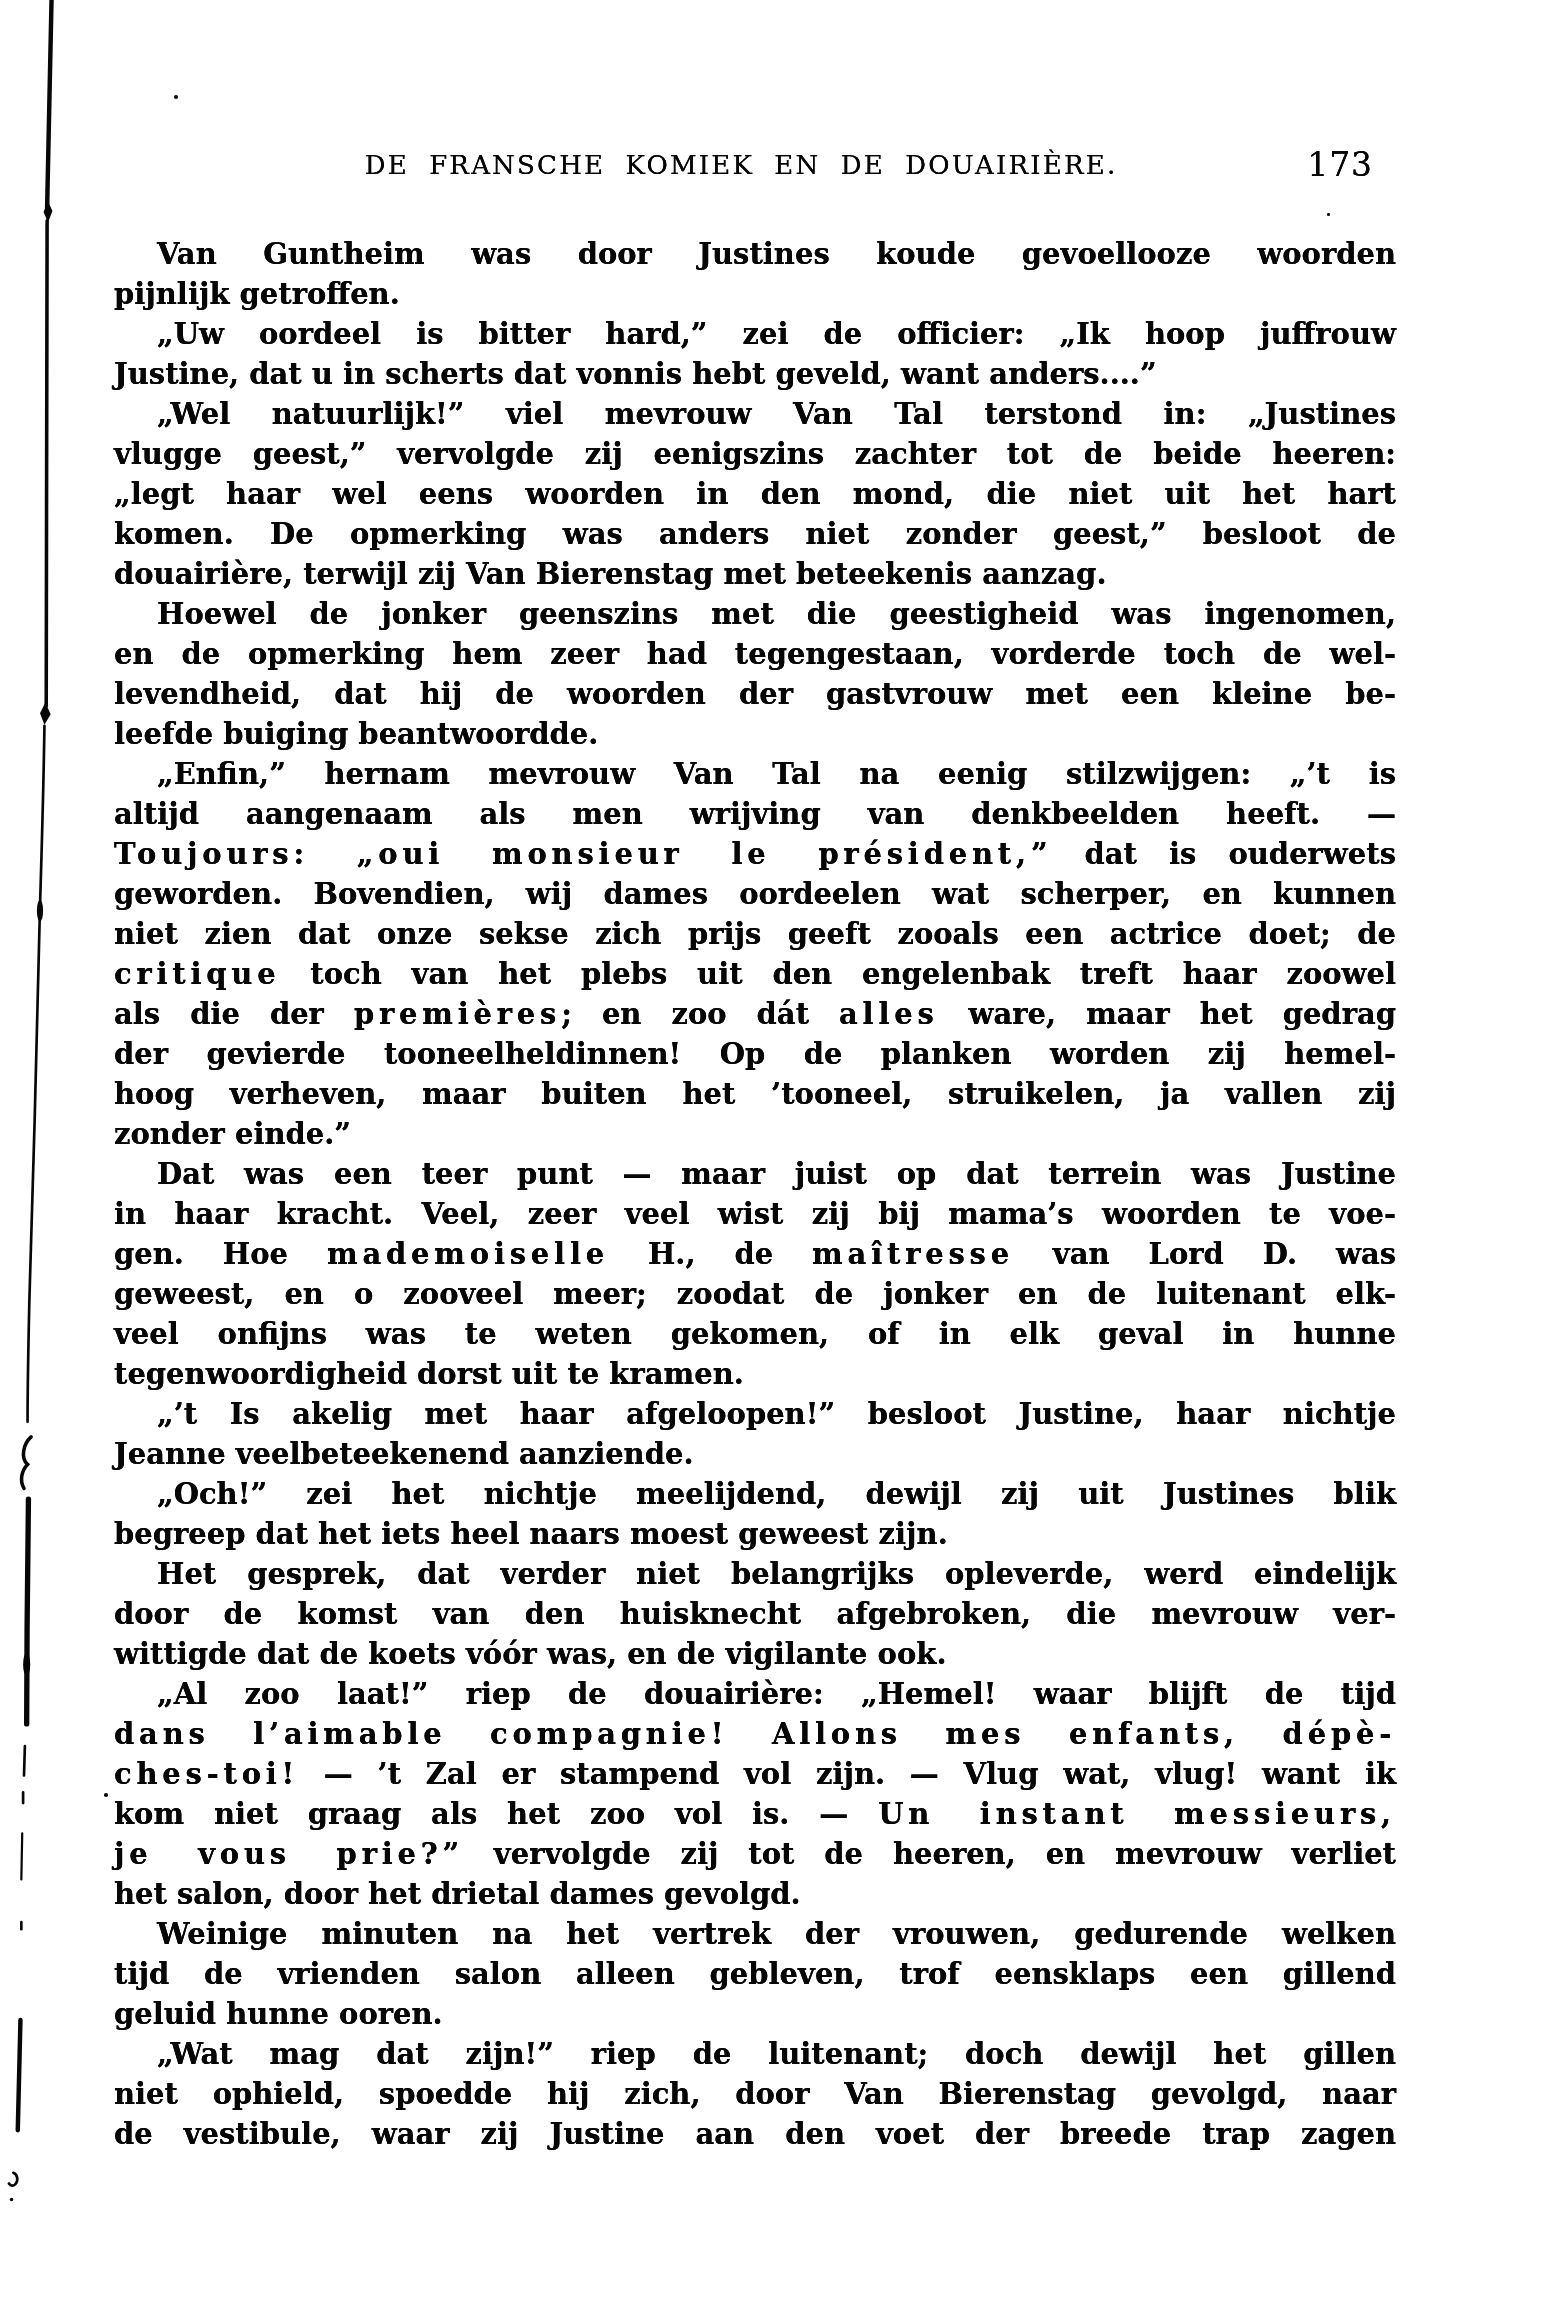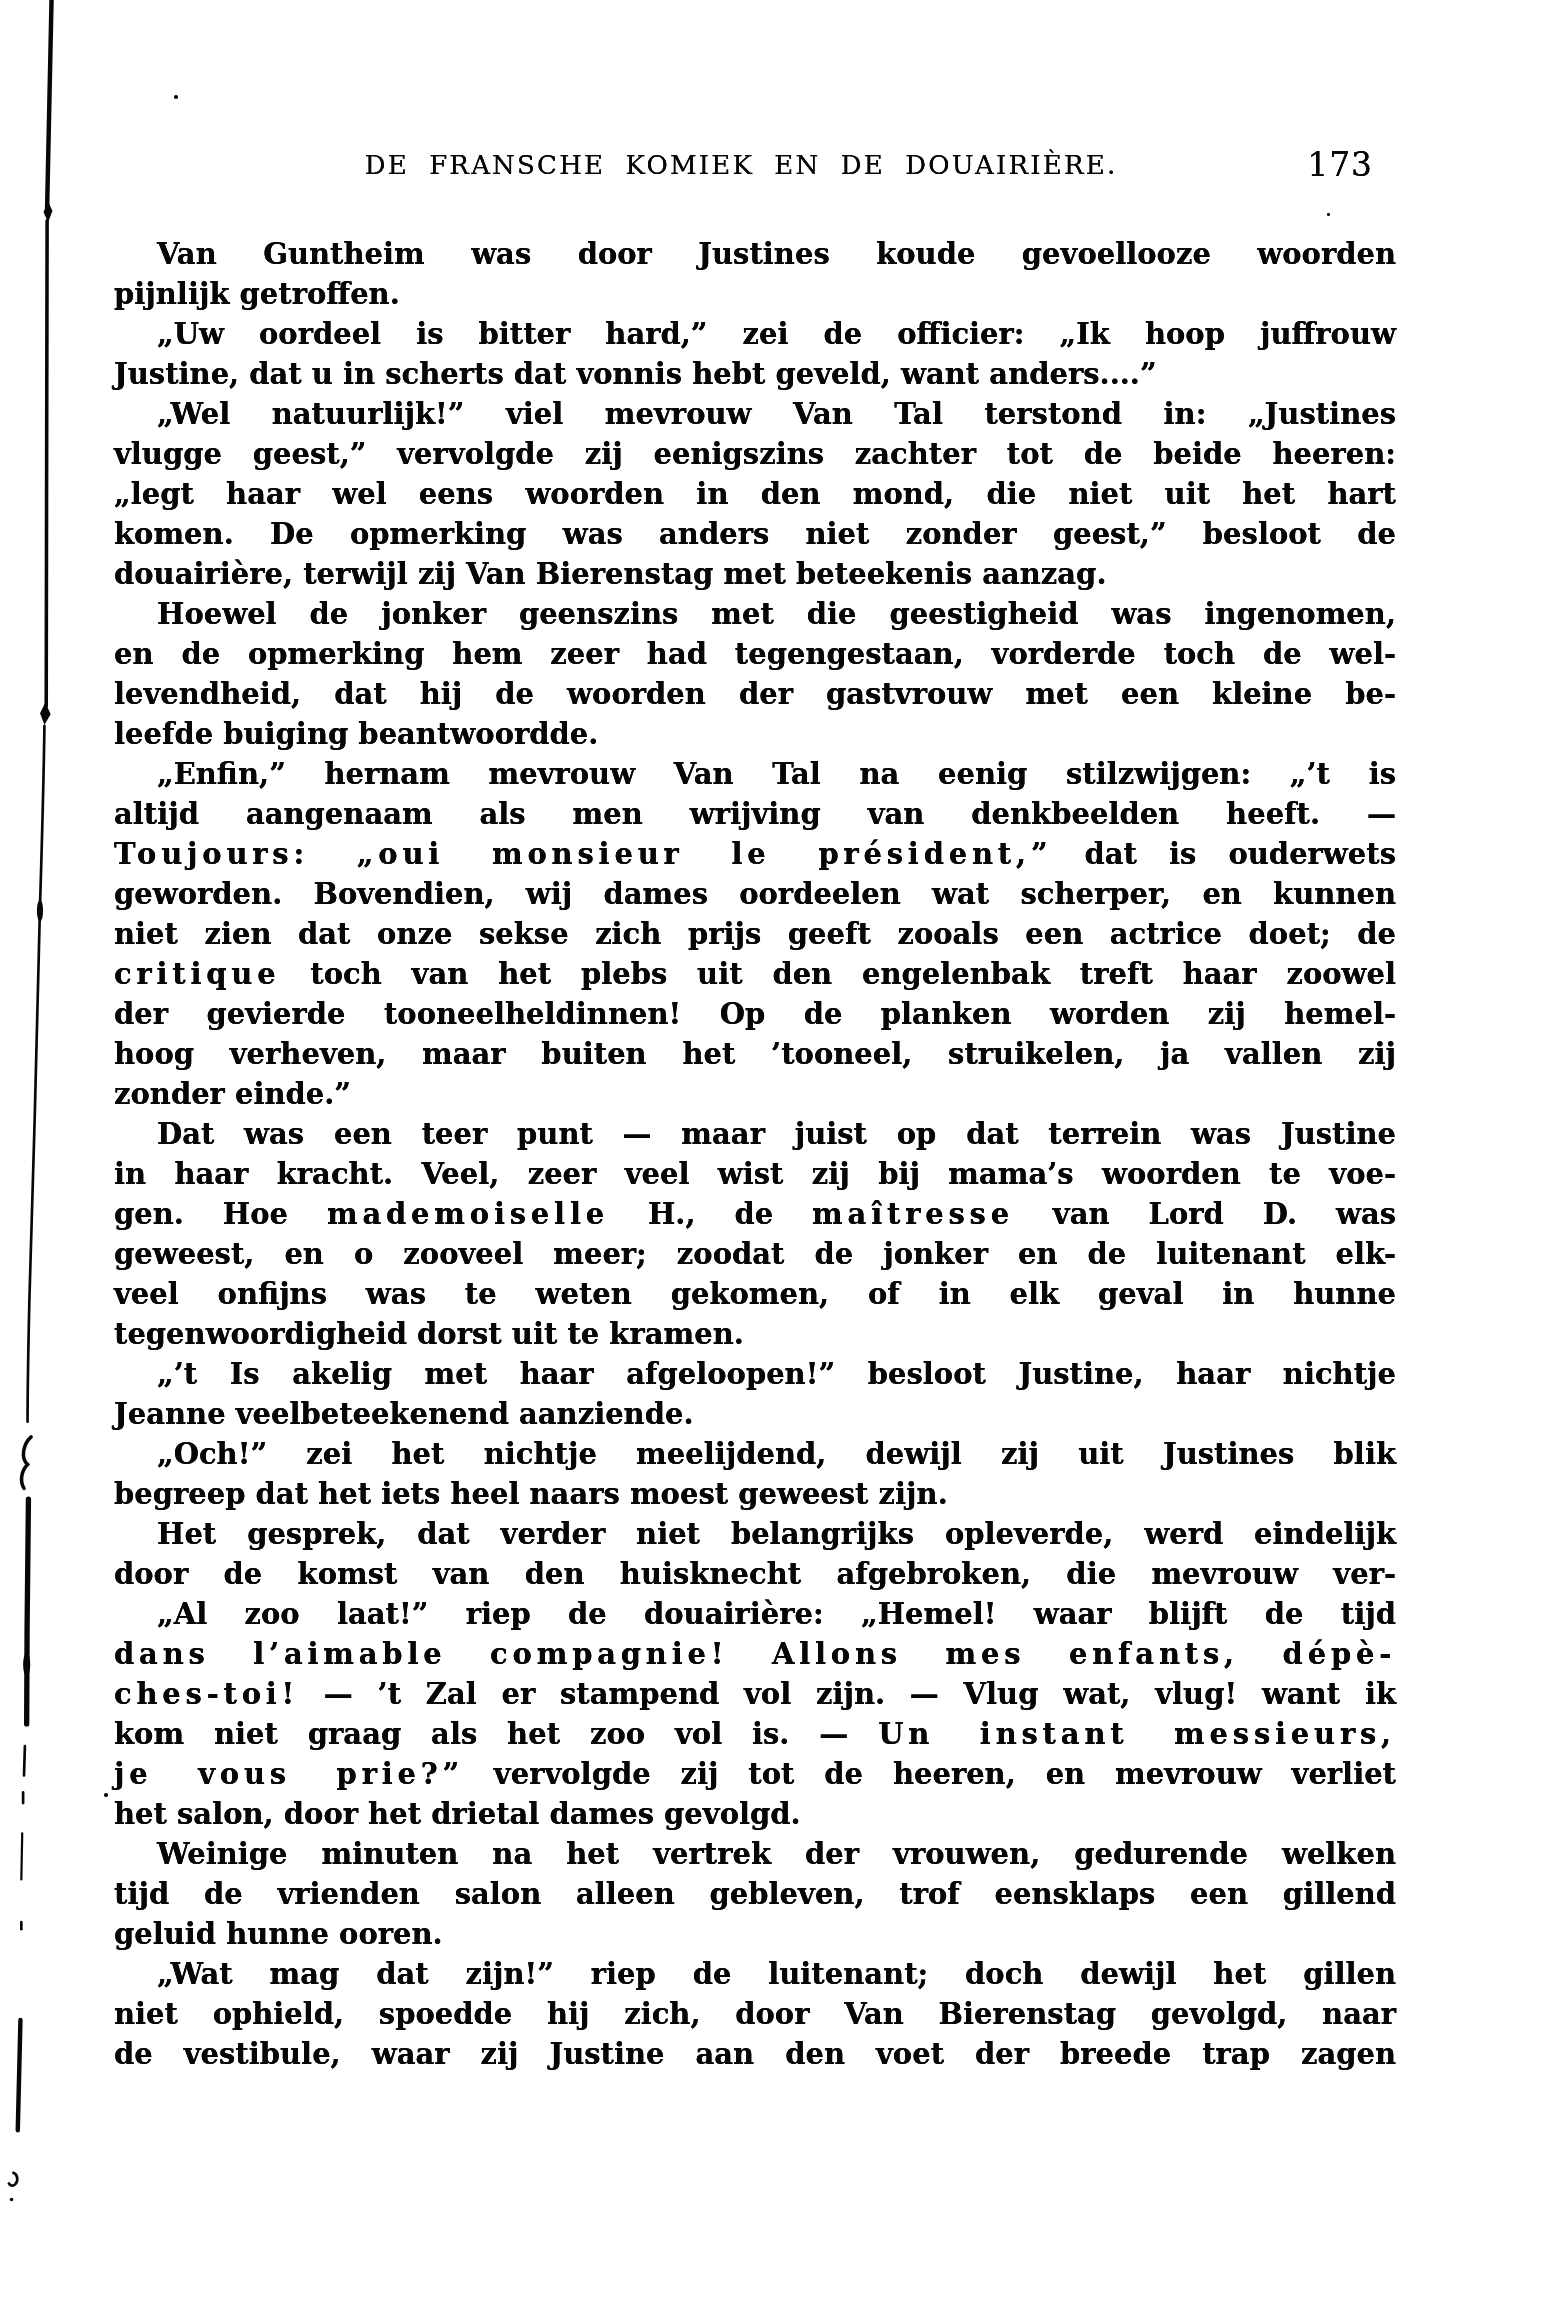--- a/index.html
+++ b/index.html
@@ -139,20 +139,21 @@
         <div class="line"><span class="seg">levendheid, dat hij de woorden der gastvrouw met een kleine be-</span></div>
         <div class="line end"><span class="seg">leefde buiging beantwoordde.</span></div>
       </div>
       <div class="paragraph">
         <div class="line indent"><span class="seg">„Enfin,” hernam mevrouw Van Tal na eenig stilzwijgen: „’t is</span></div>
         <div class="line"><span class="seg">altijd aangenaam als men wrijving van denkbeelden heeft. —</span></div>
         <div class="line"><span class="seg sp">Toujours: „oui monsieur le président,”</span><span class="seg"> dat is ouderwets</span></div>
         <div class="line"><span class="seg">geworden. Bovendien, wij dames oordeelen wat scherper, en kunnen</span></div>
         <div class="line"><span class="seg">niet zien dat onze sekse zich prijs geeft zooals een actrice doet; de</span></div>
         <div class="line"><span class="seg sp">critique</span><span class="seg"> toch van het plebs uit den engelenbak treft haar zoowel</span></div>
+        <div class="line"><span class="seg">als die der </span><span class="seg sp">premières</span><span class="seg">; en zoo dát </span><span class="seg sp">alles</span><span class="seg"> ware, maar het gedrag</span></div>
         <div class="line"><span class="seg">der gevierde tooneelheldinnen! Op de planken worden zij hemel-</span></div>
         <div class="line"><span class="seg">hoog verheven, maar buiten het ’tooneel, struikelen, ja vallen zij</span></div>
         <div class="line end"><span class="seg">zonder einde.”</span></div>
       </div>
       <div class="paragraph">
         <div class="line indent"><span class="seg">Dat was een teer punt — maar juist op dat terrein was Justine</span></div>
         <div class="line"><span class="seg">in haar kracht. Veel, zeer veel wist zij bij mama’s woorden te voe-</span></div>
         <div class="line"><span class="seg">gen. Hoe </span><span class="seg sp">mademoiselle</span><span class="seg"> H., de </span><span class="seg sp">maîtresse</span><span class="seg"> van Lord D. was</span></div>
         <div class="line"><span class="seg">geweest, en o zooveel meer; zoodat de jonker en de luitenant elk-</span></div>
         <div class="line"><span class="seg">veel onfijns was te weten gekomen, of in elk geval in hunne</span></div>
@@ -162,20 +163,21 @@
         <div class="line indent"><span class="seg">„’t Is akelig met haar afgeloopen!” besloot Justine, haar nichtje</span></div>
         <div class="line end"><span class="seg">Jeanne veelbeteekenend aanziende.</span></div>
       </div>
       <div class="paragraph">
         <div class="line indent"><span class="seg">„Och!” zei het nichtje meelijdend, dewijl zij uit Justines blik</span></div>
         <div class="line end"><span class="seg">begreep dat het iets heel naars moest geweest zijn.</span></div>
       </div>
       <div class="paragraph">
         <div class="line indent"><span class="seg">Het gesprek, dat verder niet belangrijks opleverde, werd eindelijk</span></div>
         <div class="line"><span class="seg">door de komst van den huisknecht afgebroken, die mevrouw ver-</span></div>
+        <div class="line end"><span class="seg">wittigde dat de koets vóór was, en de vigilante ook.</span></div>
       </div>
       <div class="paragraph">
         <div class="line indent"><span class="seg">„Al zoo laat!” riep de douairière: „Hemel! waar blijft de tijd</span></div>
         <div class="line"><span class="seg sp">dans l’aimable compagnie! Allons mes enfants, dépè-</span></div>
         <div class="line"><span class="seg sp">ches-toi!</span><span class="seg"> — ’t Zal er stampend vol zijn. — Vlug wat, vlug! want ik</span></div>
         <div class="line"><span class="seg">kom niet graag als het zoo vol is. — </span><span class="seg sp">Un instant messieurs,</span></div>
         <div class="line"><span class="seg sp">je vous prie?”</span><span class="seg"> vervolgde zij tot de heeren, en mevrouw verliet</span></div>
         <div class="line end"><span class="seg">het salon, door het drietal dames gevolgd.</span></div>
       </div>
       <div class="paragraph">

